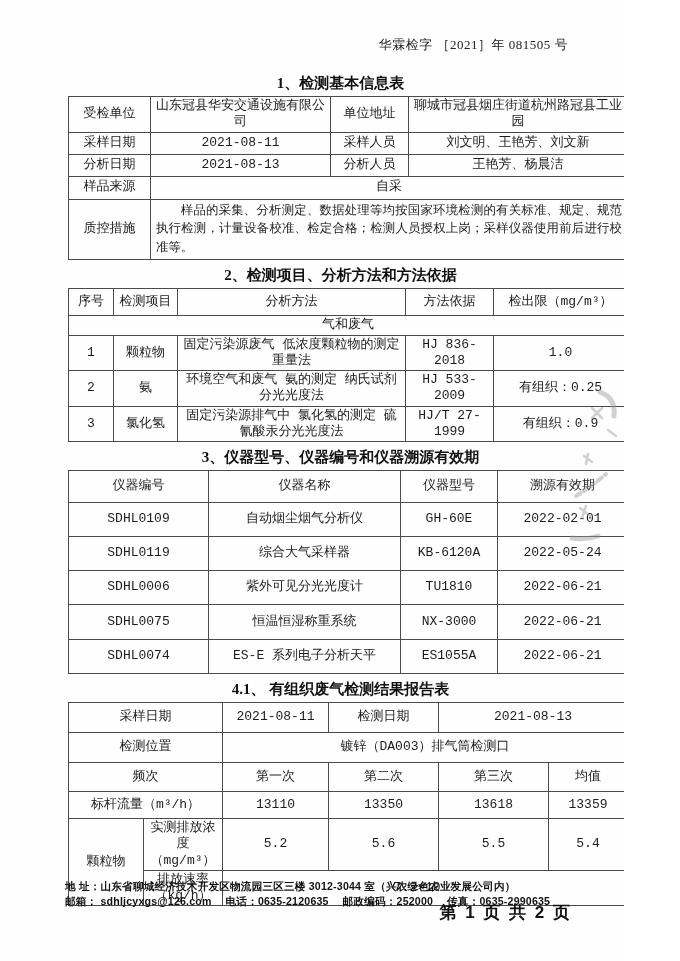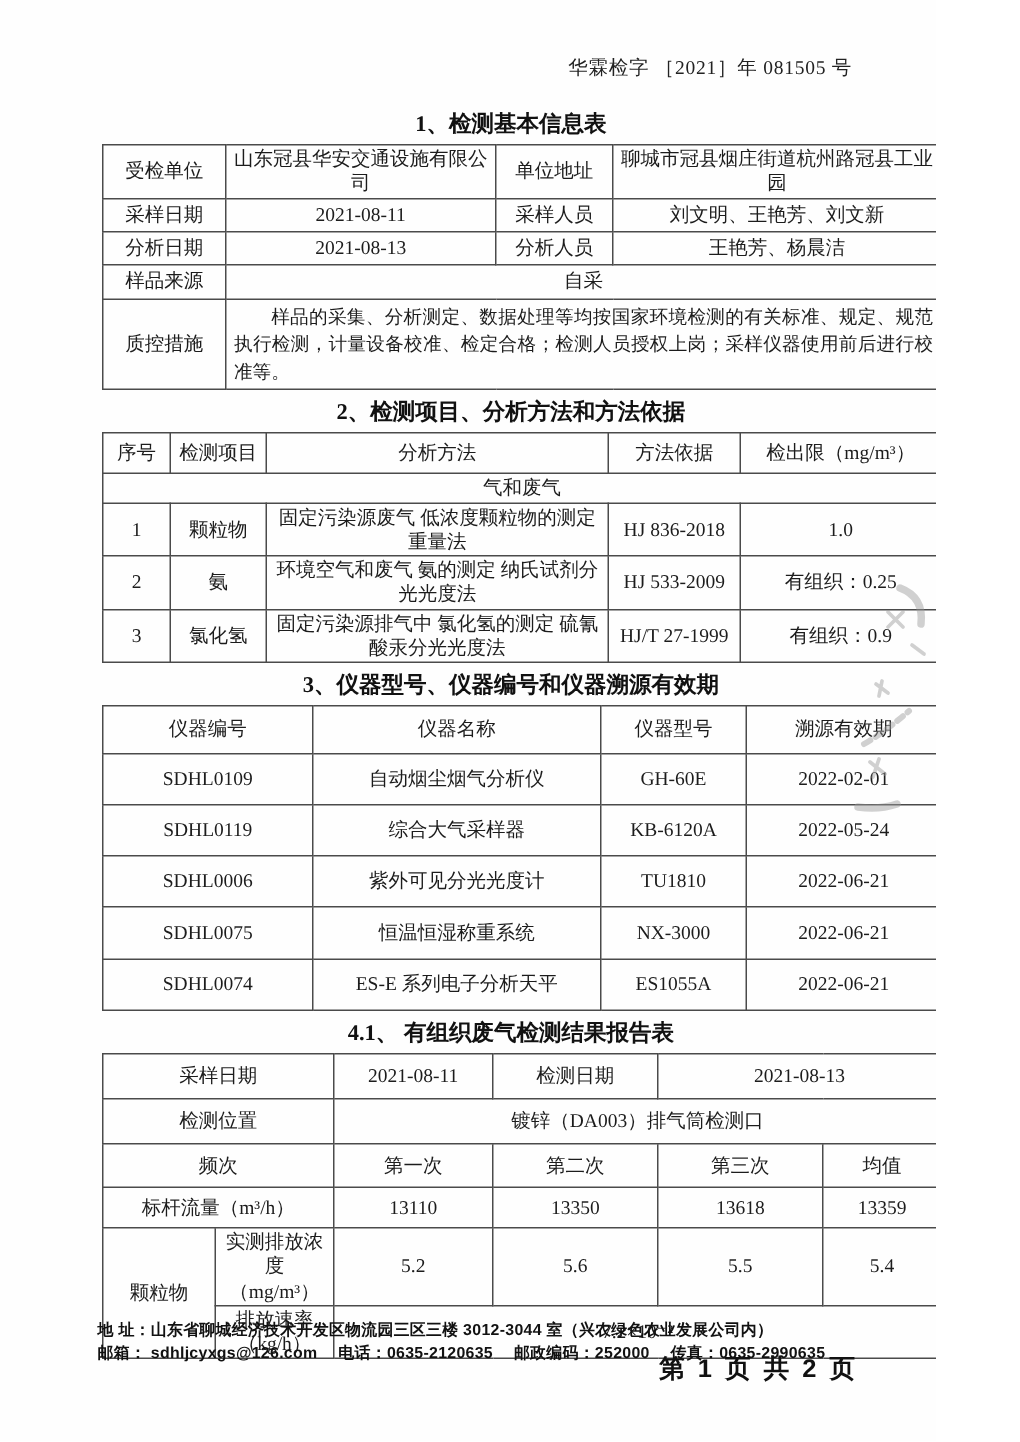--- a/index.html
+++ b/index.html
@@ -19,20 +19,21 @@
   .sec-title{
     width:559px;margin:0 0 4px 61px;
     text-align:center;font-size:15px;font-weight:bold;color:#111;
     line-height:18px;
   }
   .sec-title.gap{margin-top:6px;}
   table{
     border-collapse:collapse;table-layout:fixed;
     width:559px;margin-left:68px;
     border:1.5px solid #3a3a3a;
+    font-family:Liberation Mono, monospace;
   }
   td{
     border:1px solid #4a4a4a;
     text-align:center;vertical-align:middle;
     font-size:13px;line-height:1.25;
     padding:1px 3px;color:#1c1c1c;
     overflow:hidden;
   }
   tr.h28 td{height:26px;} tr.h22 td{height:20px;} tr.h21 td{height:19px;}
   tr.h42 td{height:40px;} tr.h18 td{height:16px;margin-top:45px;} tr.h33 td{height:31px;}

